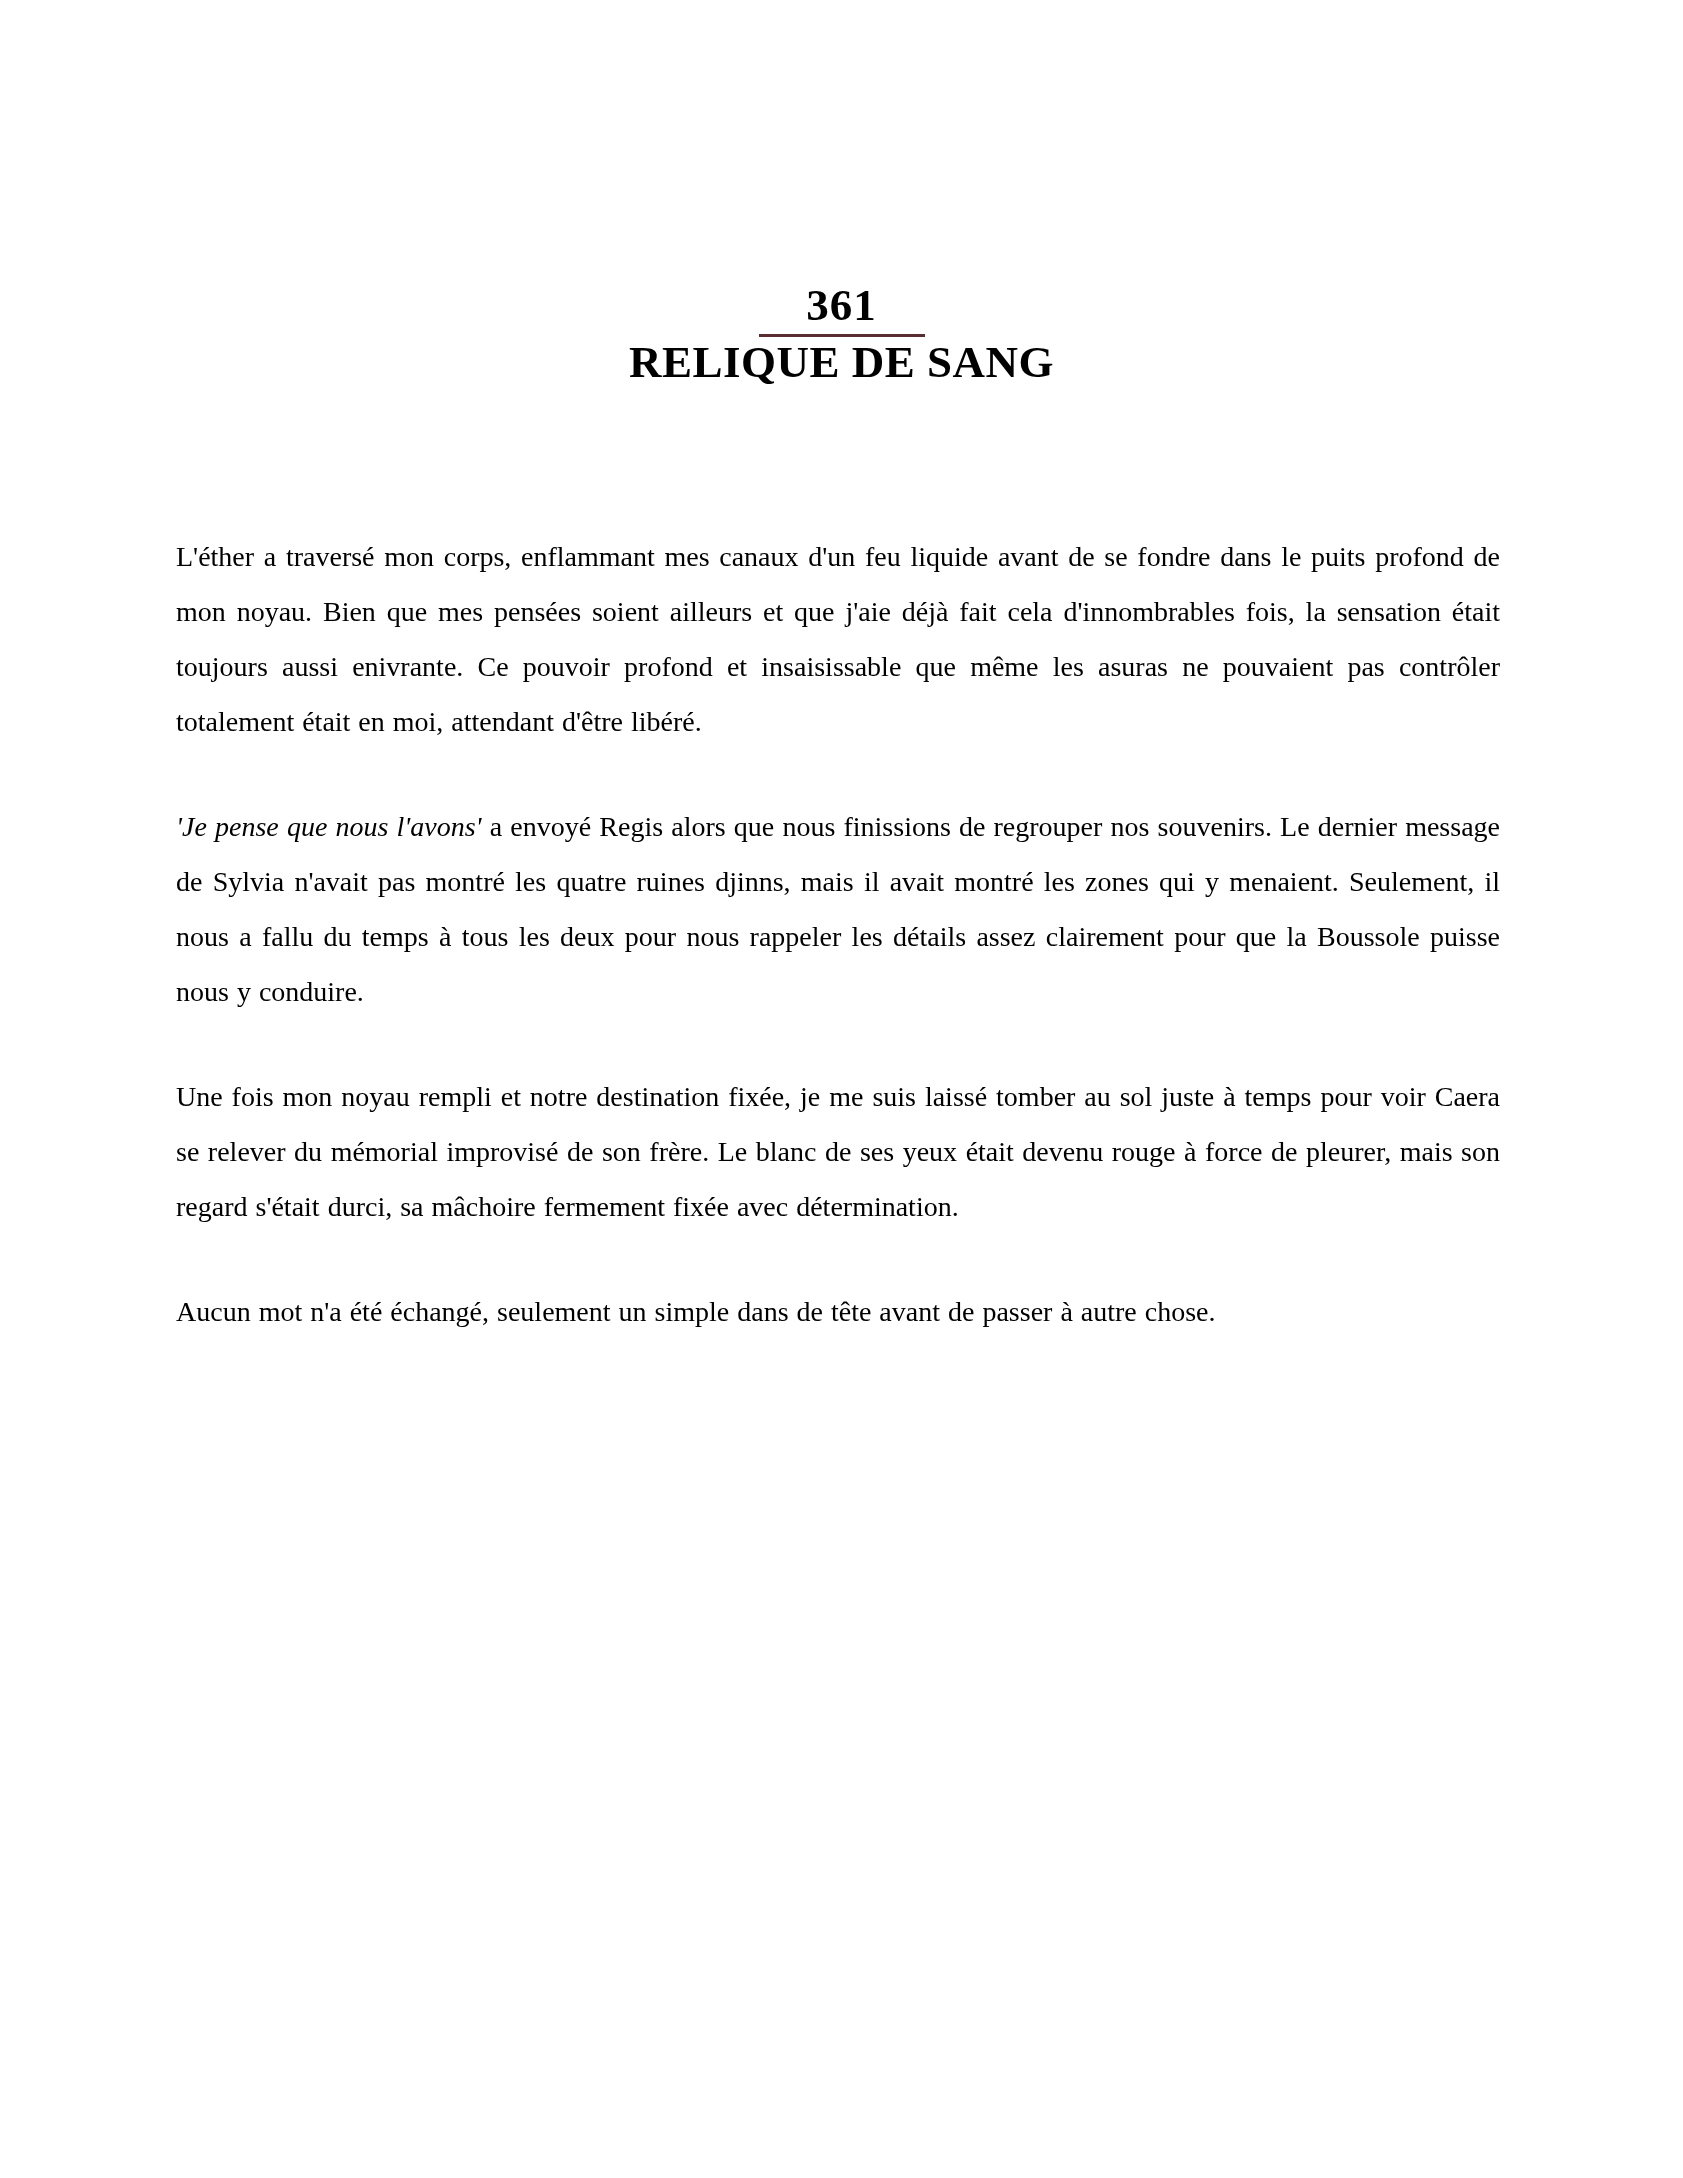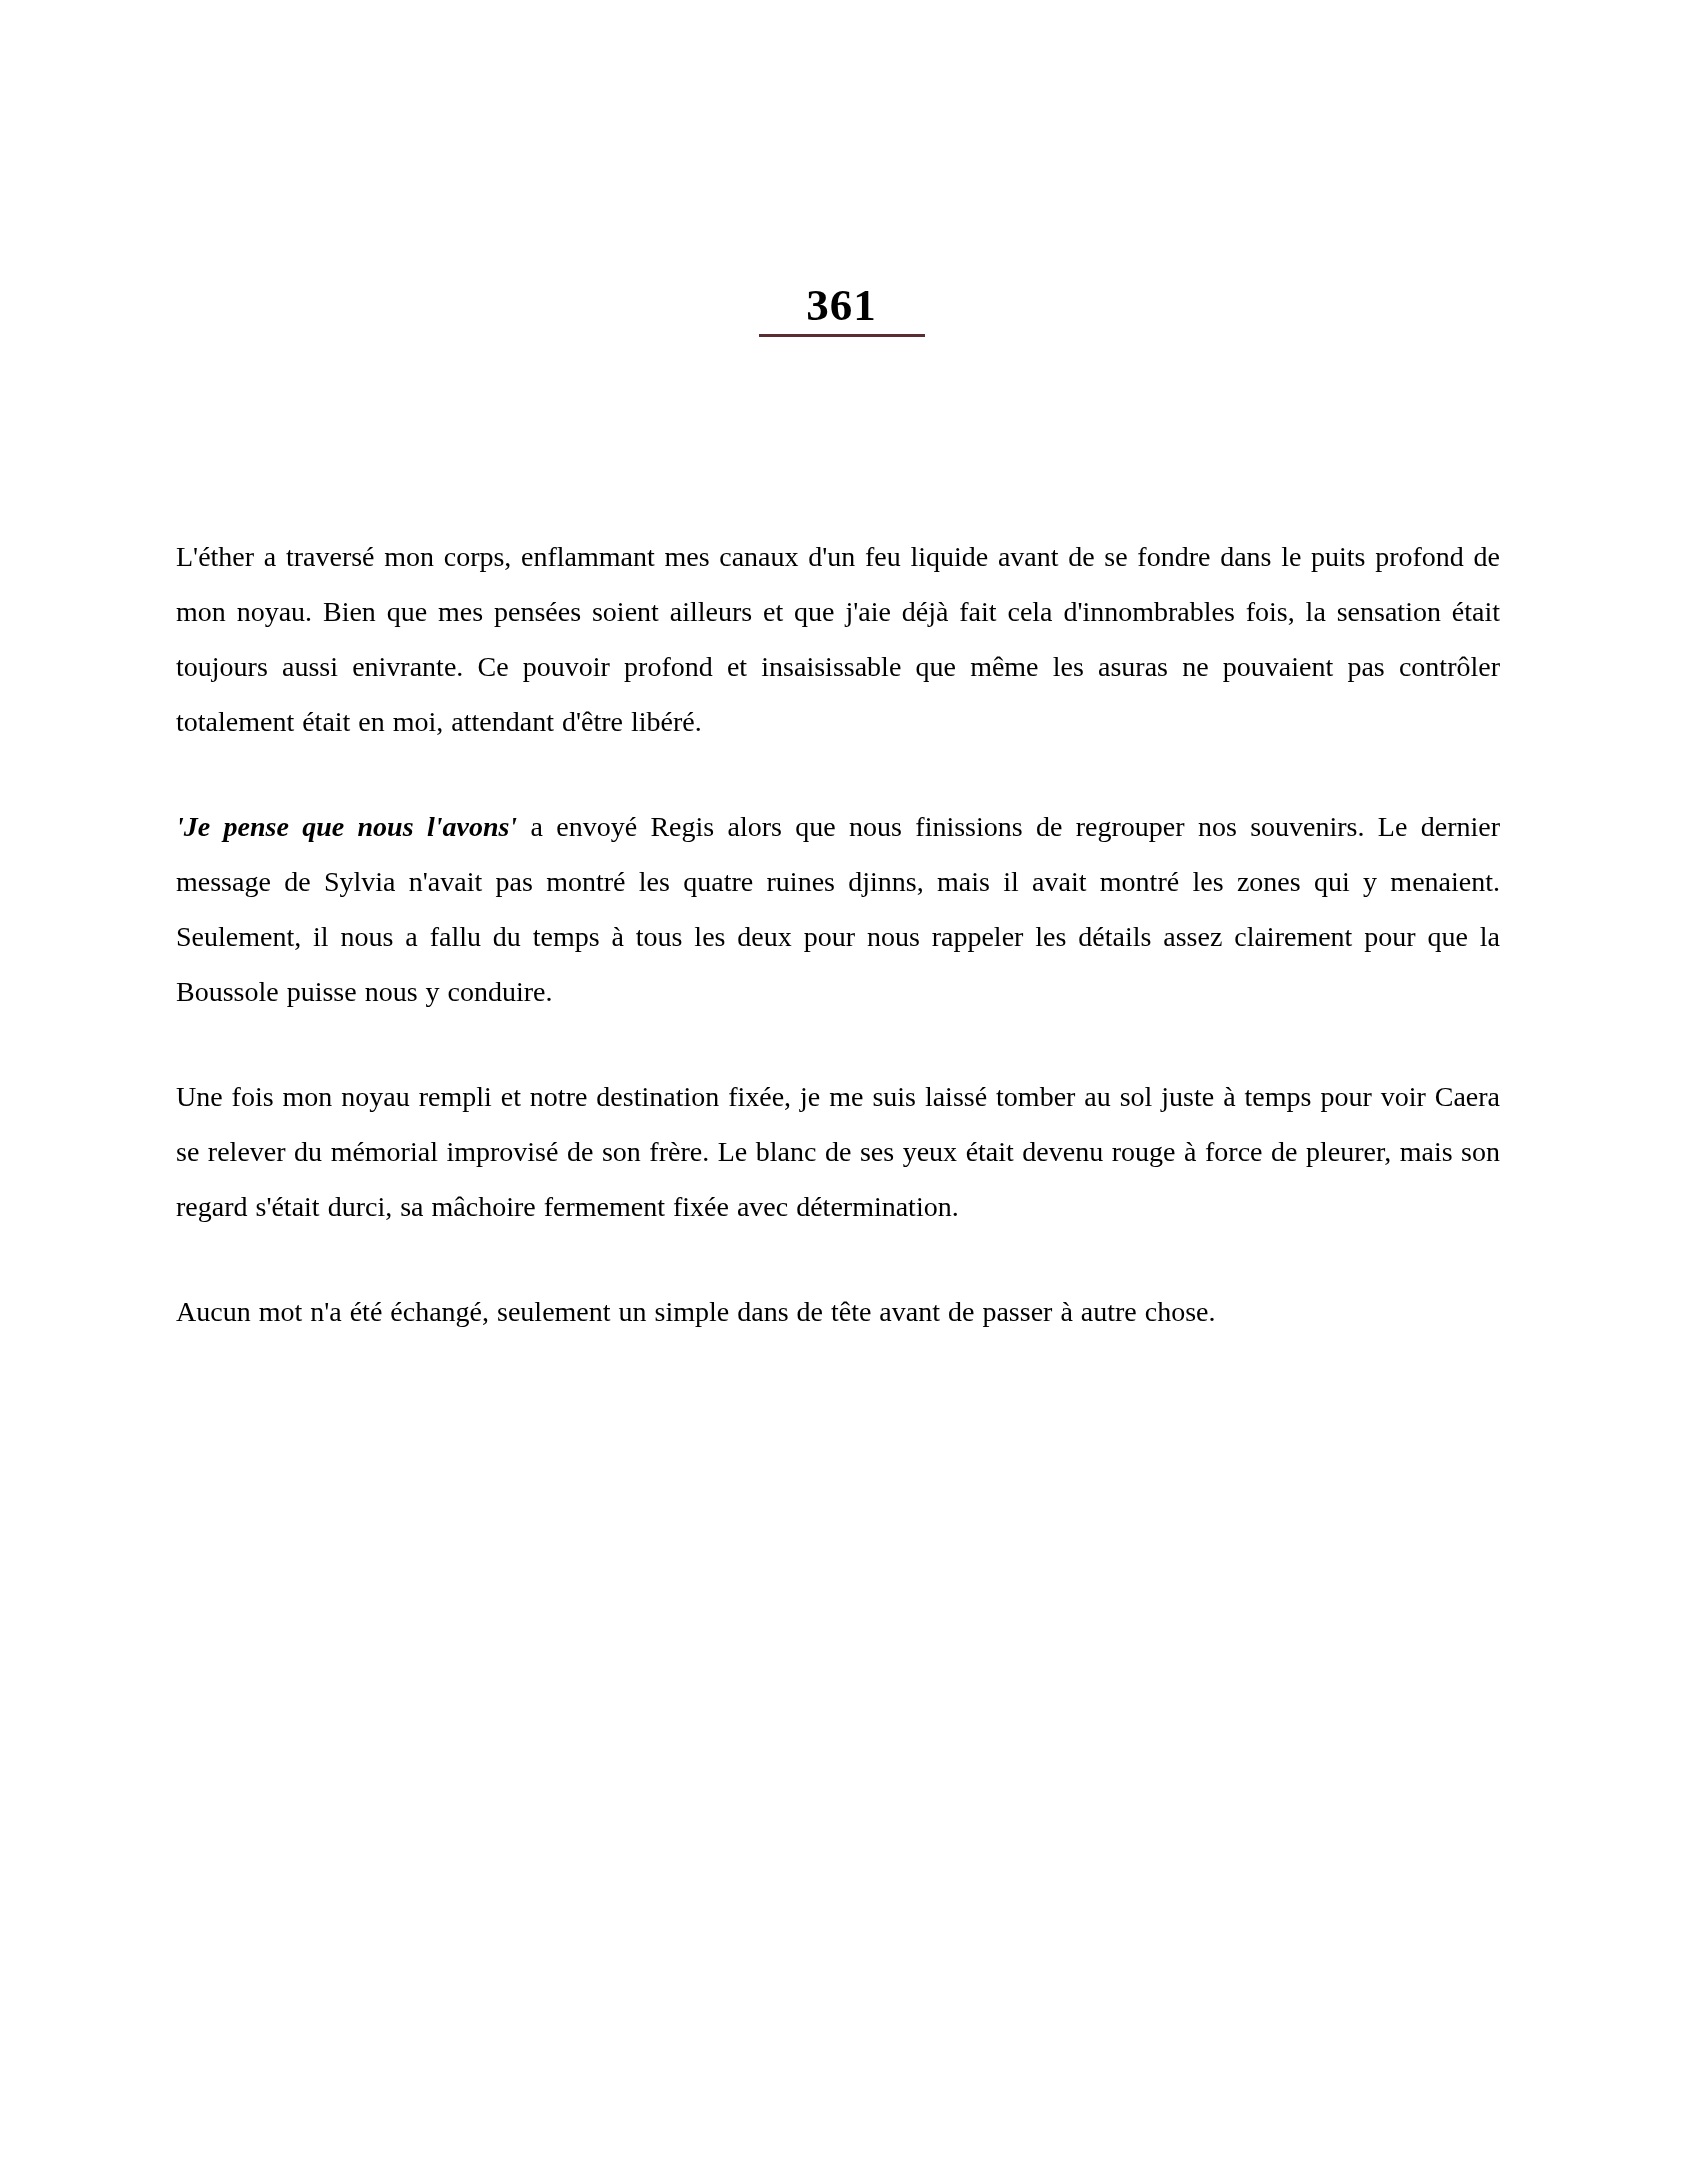--- a/index.html
+++ b/index.html
@@ -40,29 +40,30 @@
     top: 529px;
     width: 1324px;
   }
   .para {
     margin: 0 0 50px 0;
     font-size: 28px;
     line-height: 55px;
     text-align: justify;
     word-spacing: 1px;
   }
-  .para em { font-style: italic; font-weight: bold; }
+  .para em { font-style: italic; }
 </style>
 </head>
 <body>
 
 <div class="page">
   <header class="chapter-header">
     <div class="chapter-number">361</div>
     <div class="chapter-rule" style="background: rgb(90, 45, 48);"></div>
+    <h1 class="chapter-title">RELIQUE DE SANG</h1>
   </header>
 
   <main class="chapter-body">
       <p class="para"><span>L'éther a traversé mon corps, enflammant mes canaux d'un feu liquide avant de se fondre dans le puits profond de mon noyau. Bien que mes pensées soient ailleurs et que j'aie déjà fait cela d'innombrables fois, la sensation était toujours aussi enivrante. Ce pouvoir profond et insaisissable que même les asuras ne pouvaient pas contrôler totalement était en moi, attendant d'être libéré.</span></p>
       <p class="para"><em>'Je pense que nous l'avons'</em><span> a envoyé Regis alors que nous finissions de regrouper nos souvenirs. Le dernier message de Sylvia n'avait pas montré les quatre ruines djinns, mais il avait montré les zones qui y menaient. Seulement, il nous a fallu du temps à tous les deux pour nous rappeler les détails assez clairement pour que la Boussole puisse nous y conduire.</span></p>
       <p class="para"><span>Une fois mon noyau rempli et notre destination fixée, je me suis laissé tomber au sol juste à temps pour voir Caera se relever du mémorial improvisé de son frère. Le blanc de ses yeux était devenu rouge à force de pleurer, mais son regard s'était durci, sa mâchoire fermement fixée avec détermination.</span></p>
       <p class="para"><span>Aucun mot n'a été échangé, seulement un simple dans de tête avant de passer à autre chose.</span></p>
     </main>
 </div>
 

